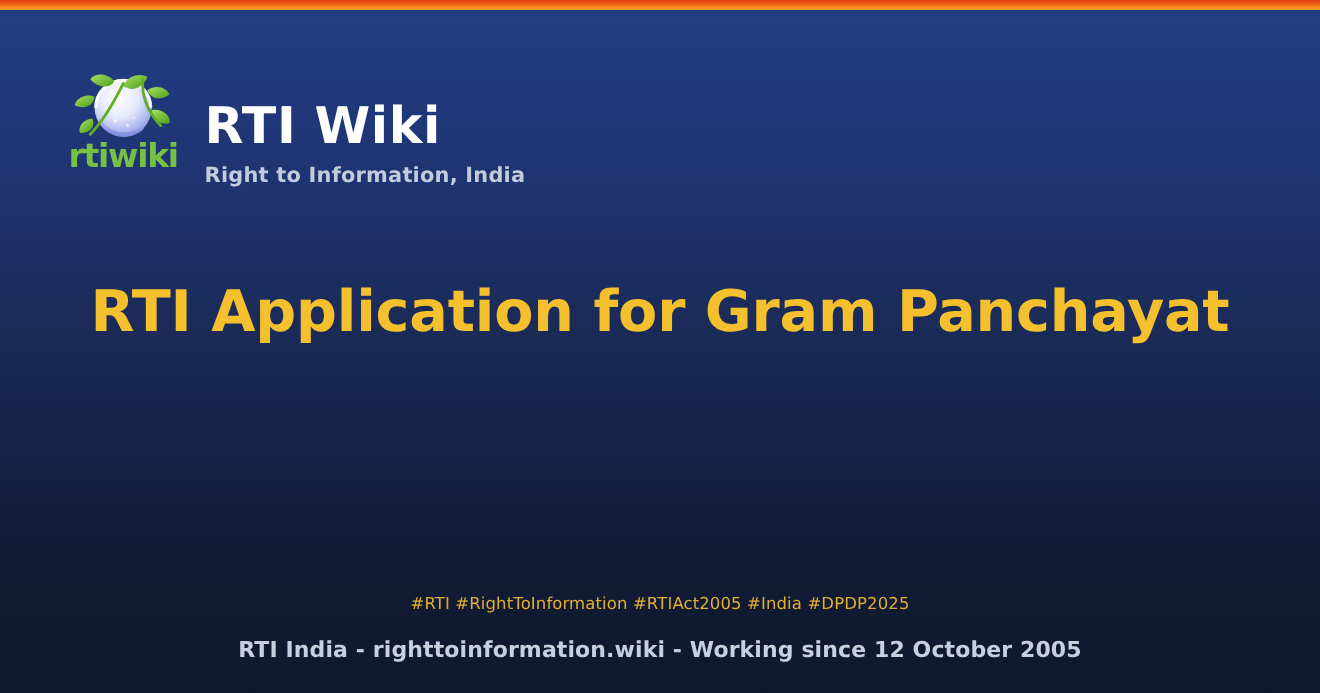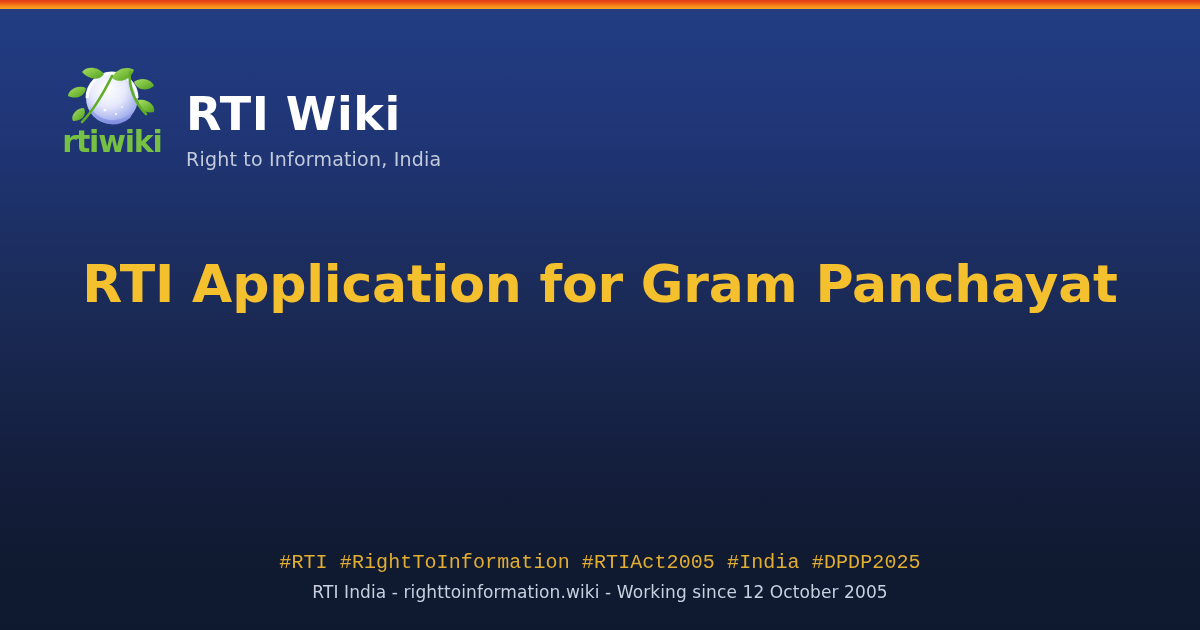--- a/index.html
+++ b/index.html
@@ -70,21 +70,21 @@
     font-weight: bold;
     color: #ffffff;
     letter-spacing: 0.5px;
     line-height: 1.05;
     white-space: nowrap;
   }
 
   .brand-tagline {
     margin-top: 10px;
     font-size: 19px;
-    font-weight: normal;
+    font-weight: bold;
     color: #c3cbdc;
     letter-spacing: 0.2px;
     white-space: nowrap;
   }
 
   
   .headline-wrap {
     position: absolute;
     top: 255px;
     left: 0;
@@ -104,30 +104,30 @@
 
   
   .footer {
     position: absolute;
     left: 0;
     bottom: 28px;
     width: 1200px;
     text-align: center;
   }
   .hashtags {
-    font-size: 20px;
+    font-size: 15px;
     color: #e2ae32;
     letter-spacing: 0.1px;
-    margin-bottom: 8px;
-    font-family: Liberation Mono, monospace;
+    margin-bottom: 20px;
   }
   .footer-line {
-    font-size: 17px;
+    font-size: 20px;
     color: #c8d0e0;
     letter-spacing: 0.1px;
+    font-weight: bold;
   }
 </style>
 </head>
 <body>
 
 <div class="card">
 
   <div class="accent-bar"></div>
 
   <div class="header">

